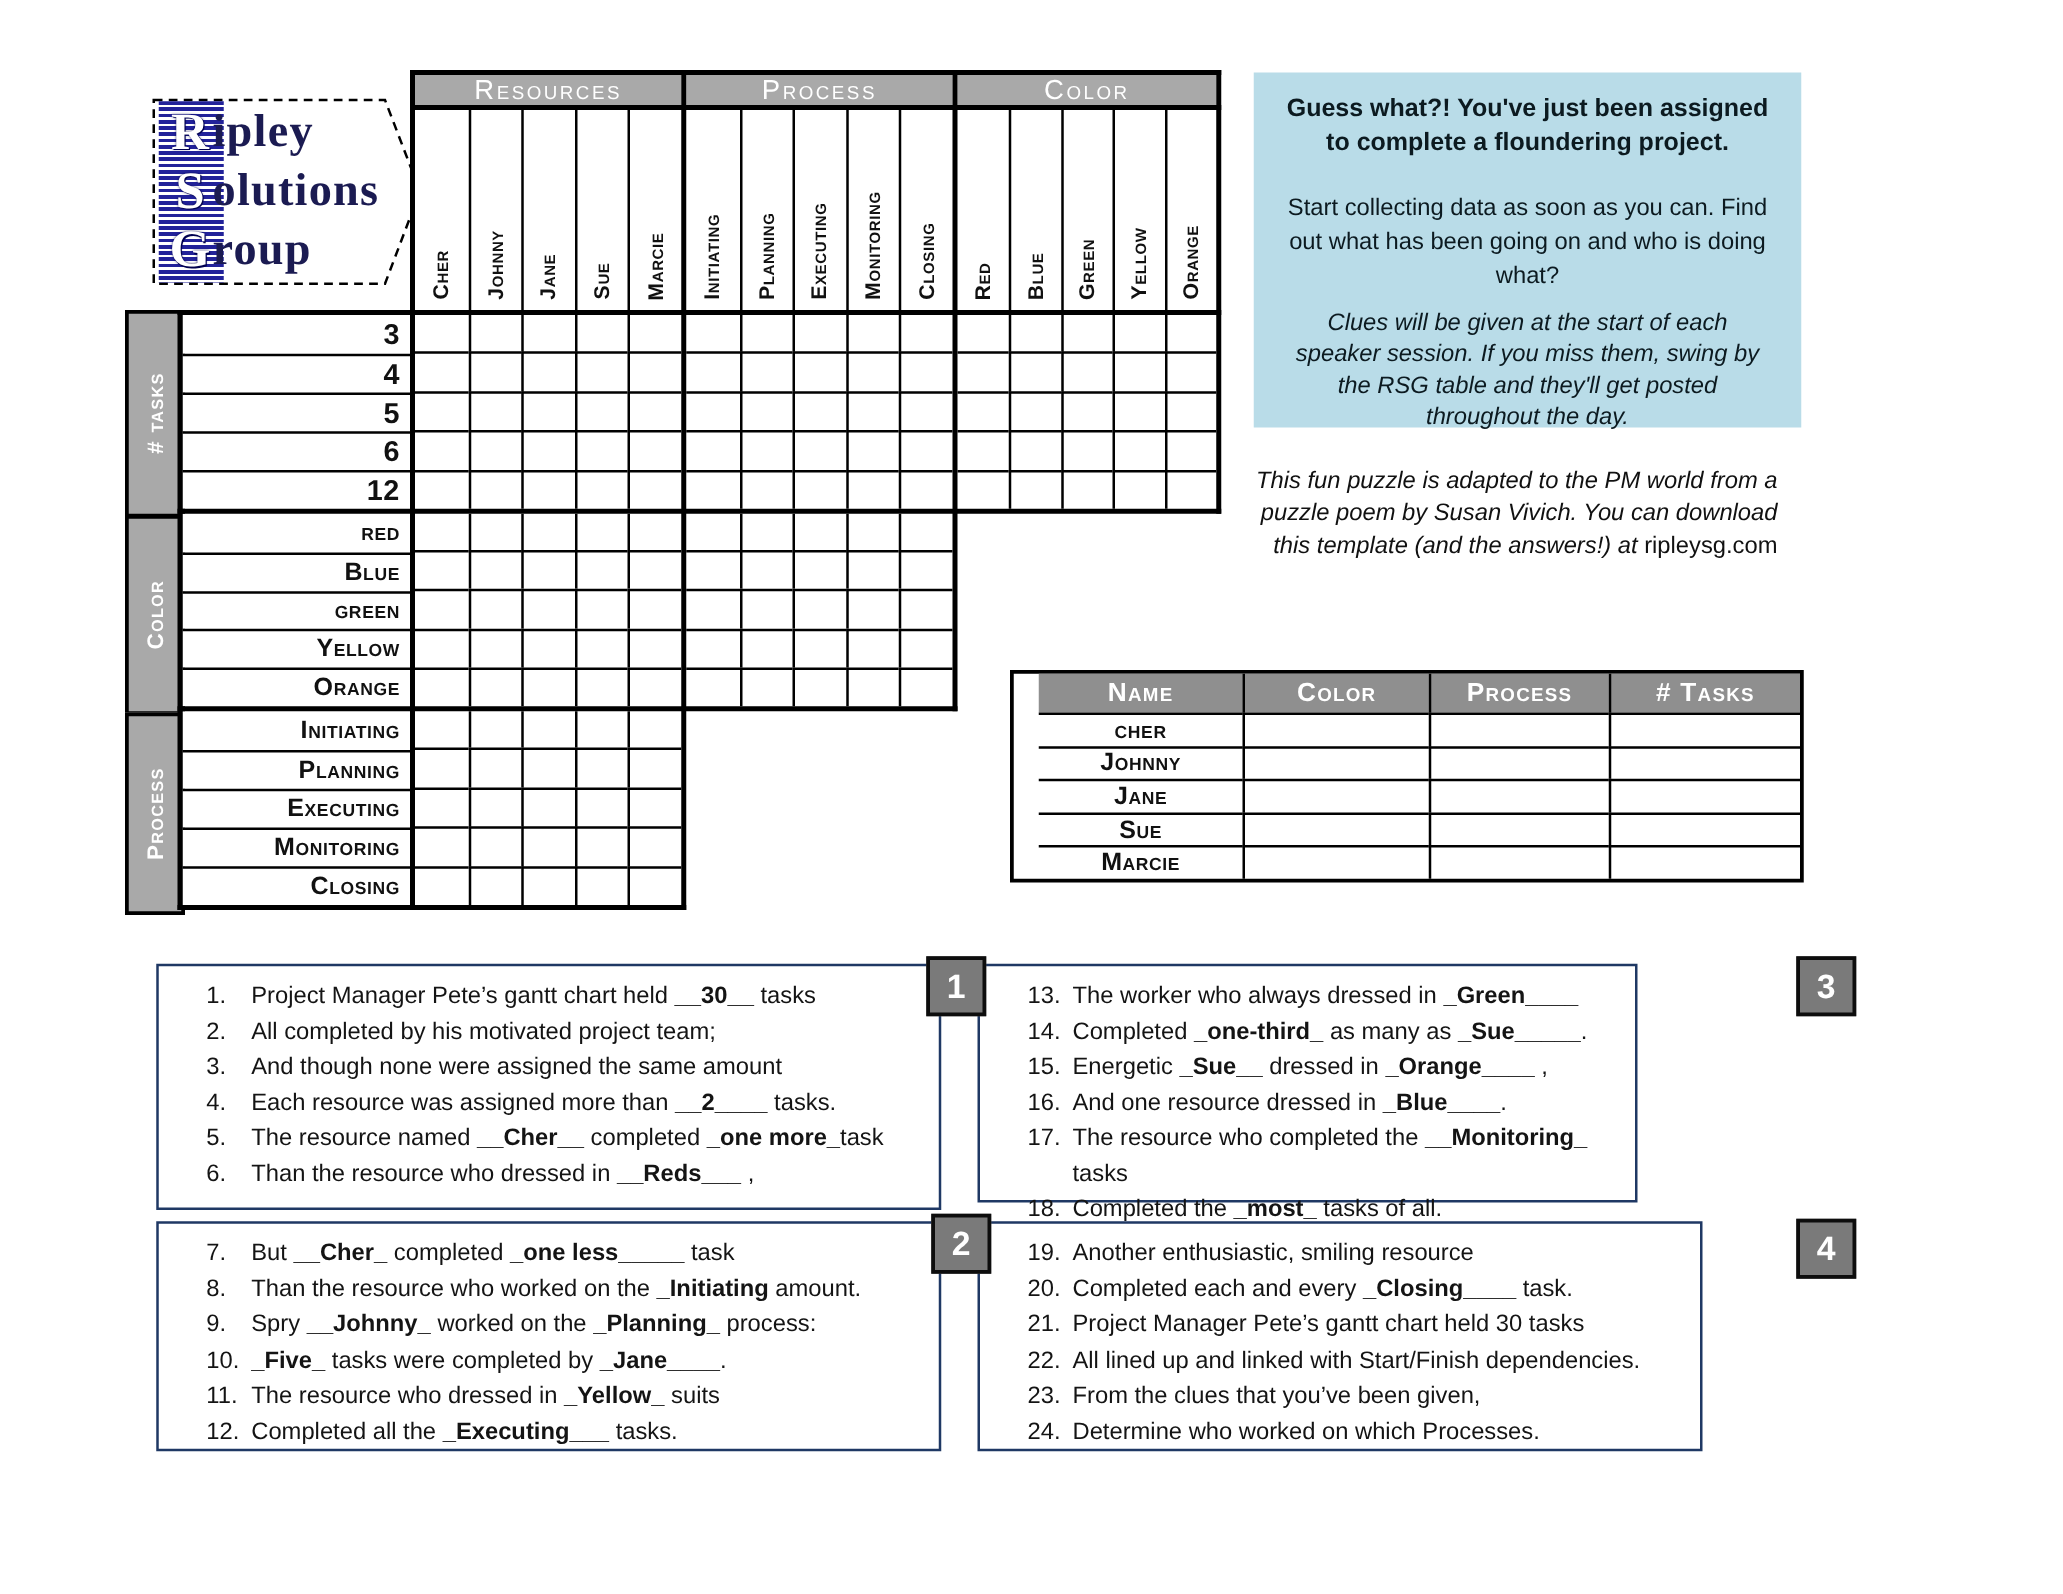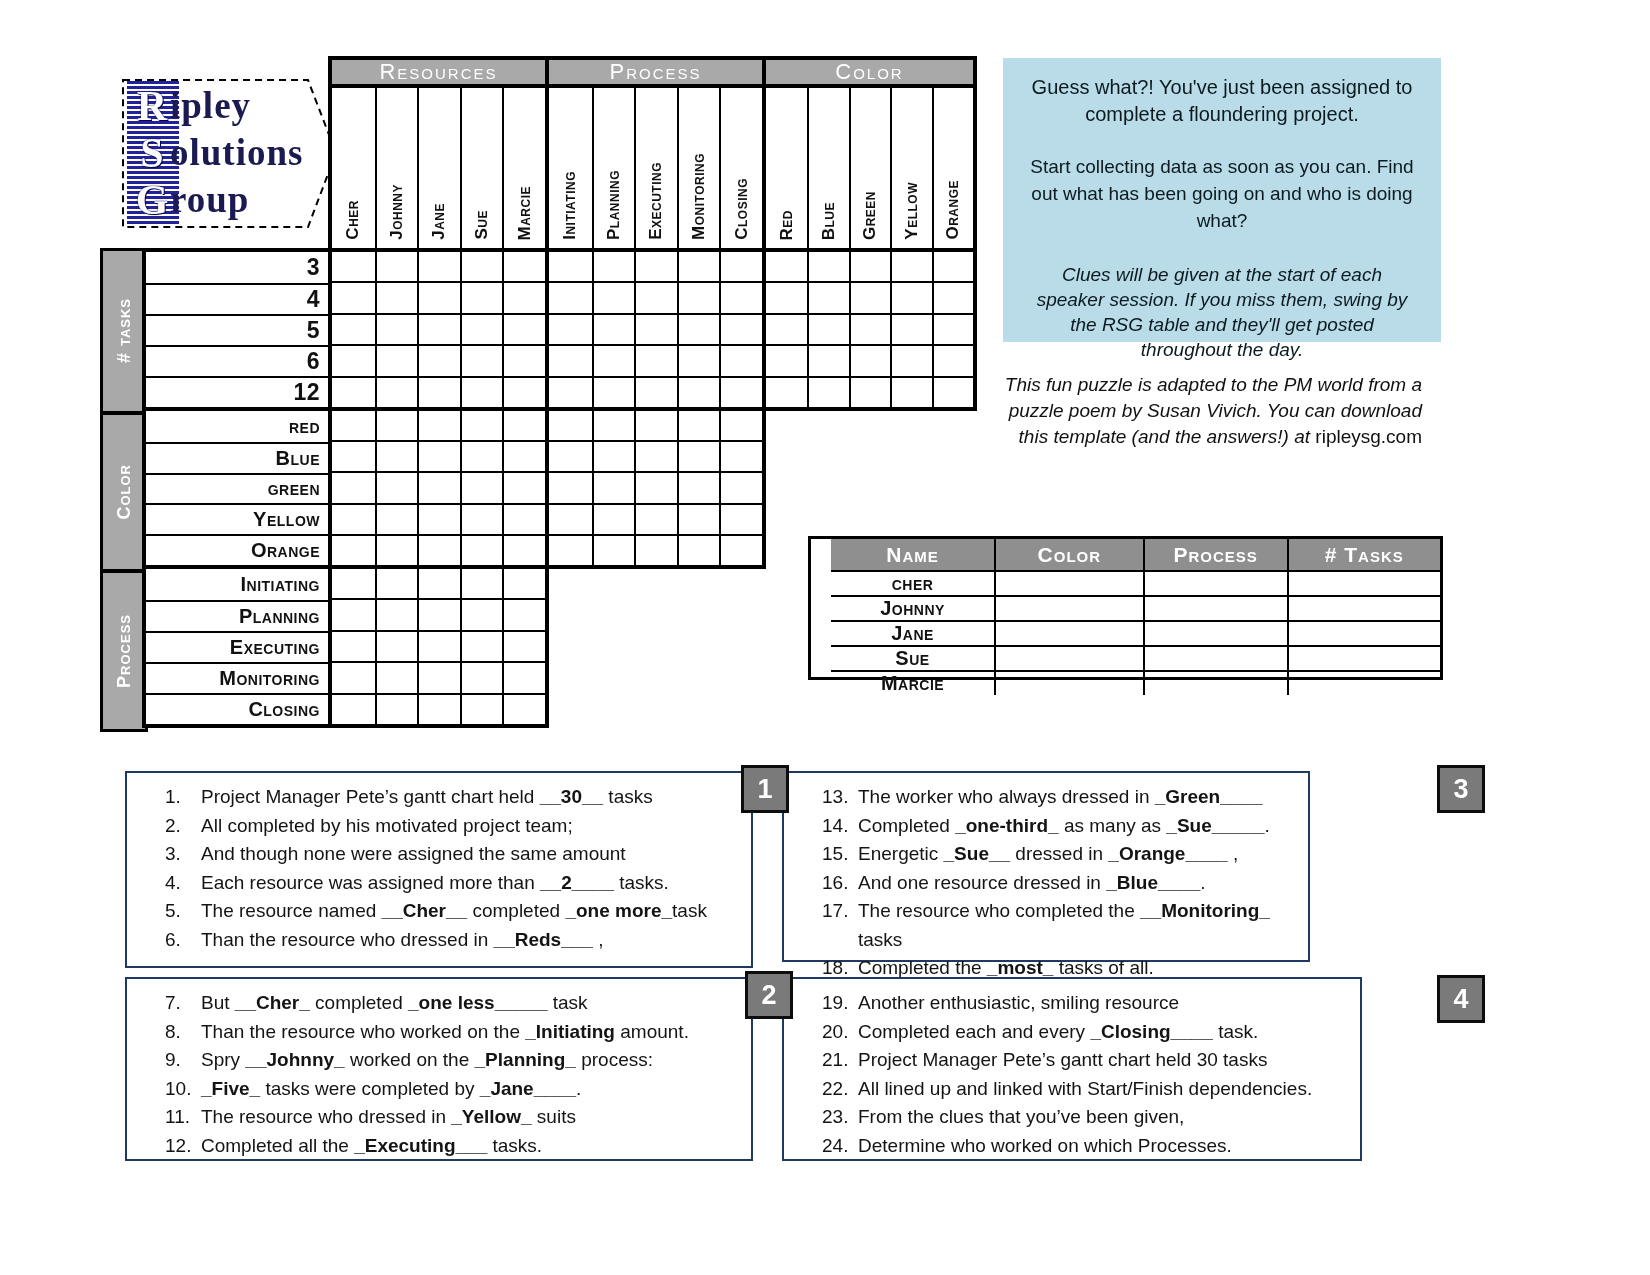--- a/index.html
+++ b/index.html
@@ -34,31 +34,31 @@
           border-top:2px solid #000;background:#fff;}
   .rowlab.r0{border-top:none}
   .rowlab.num{font-size:23px;font-variant:normal;}
   .sideblock{position:absolute;left:100px;width:42px;background:#a9a9a9;border:3px solid #000;
              display:flex;align-items:center;justify-content:center;}
   .sideblock .vtext{color:#fff;font-size:18px;letter-spacing:1px;}
 
   
   .infobox{position:absolute;left:1003px;top:58px;width:438px;height:284px;background:#b9dce8;
            color:#0c1a20;text-align:center;padding:16px 26px;box-sizing:border-box;}
-  .ib-title{font-weight:normal;font-size:20px;line-height:27px;}
+  .ib-title{font-weight:bold;font-size:20px;line-height:27px;}
   .ib-body{font-size:19px;line-height:27px;margin-top:25px;}
-  .ib-italic{font-style:italic;font-size:19px;line-height:25px;margin-top:28px;}
+  .ib-italic{font-style:italic;font-size:19px;line-height:25px;margin-top:12px;}
 
   
   .note{position:absolute;left:985px;top:372px;width:437px;text-align:right;
         font-style:italic;font-size:19px;line-height:26px;color:#111;}
   .note .up{font-style:normal;}
 
   
-  .atable{position:absolute;left:808px;top:536px;width:635px;height:144px;border:3px solid #000;
+  .atable{position:absolute;left:808px;top:536px;width:635px;height:170px;border:3px solid #000;
           box-sizing:border-box;display:grid;grid-template-columns:170fr 155fr 150fr 160fr;
           grid-template-rows:31px repeat(5,1fr);background:#fff;padding-left:20px;}
   .ath{background:#8f8f8f;color:#fff;display:flex;align-items:center;justify-content:center;
        font-variant:small-caps;font-weight:bold;font-size:21px;letter-spacing:1px;
        border-left:2px solid #000;}
   .atc{border-left:2px solid #000;border-top:2.5px solid #000;display:flex;align-items:center;
        justify-content:center;font-variant:small-caps;font-weight:bold;font-size:20px;letter-spacing:.5px;}
   .ath.c0,.atc.c0{border-left:none}
 
   

